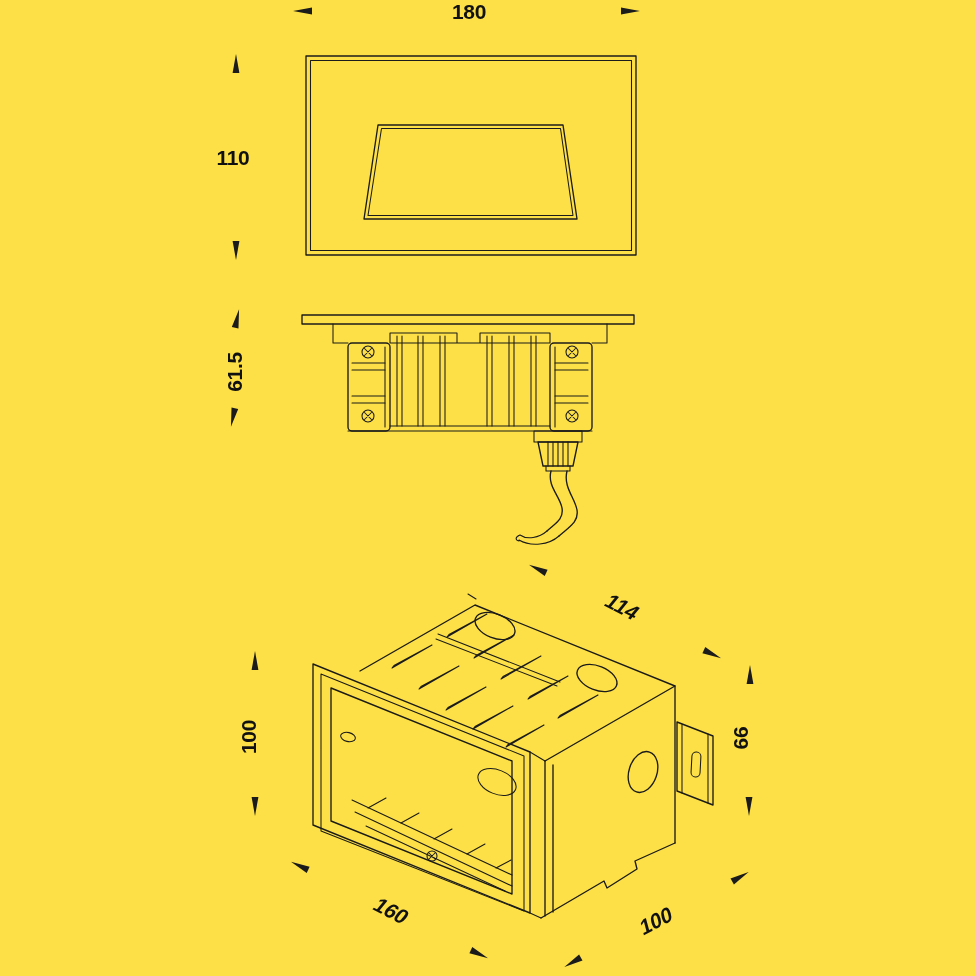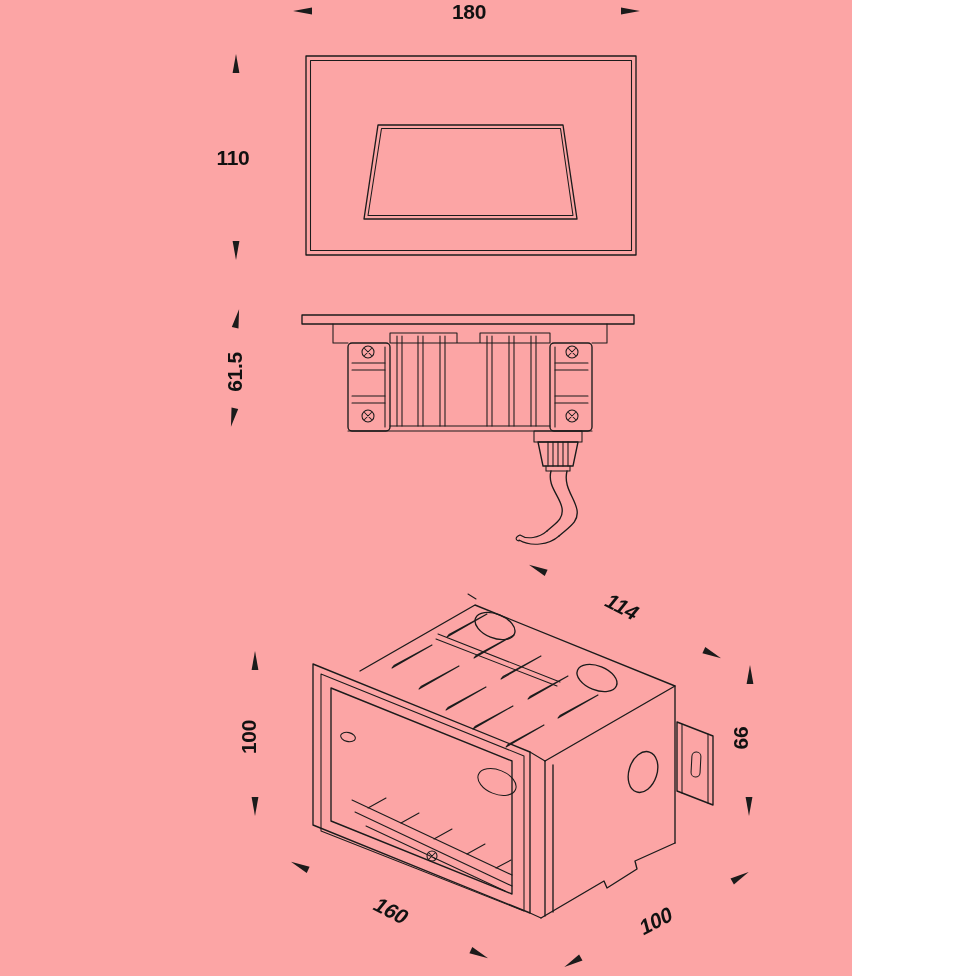--- a/index.html
+++ b/index.html
@@ -1,19 +1,19 @@
 <!DOCTYPE html>
 <html><head>
 <meta charset="utf-8">
 <style>
   html,body{margin:0;padding:0;background:#ffffff;}
   .canvas{
     position:relative;
-    width:852px;height:976px;
-    background:#fca5a5;
+    width:976px;height:976px;
+    background:#fde047;
     overflow:hidden;
     font-family:"Liberation Sans",sans-serif;
   }
   svg{position:absolute;left:0;top:0;}
   .ln{fill:none;stroke:#1b1b1b;stroke-width:1.35;stroke-linejoin:round;stroke-linecap:round;}
   .ln2{fill:none;stroke:#1b1b1b;stroke-width:1.05;stroke-linejoin:round;stroke-linecap:round;}
   .wedge{fill:#ffffff;stroke:#1b1b1b;stroke-width:1.05;stroke-linejoin:round;}
   .arrow{fill:#1b1b1b;stroke:none;}
   .dim{
     font-family:"Liberation Sans",sans-serif;

